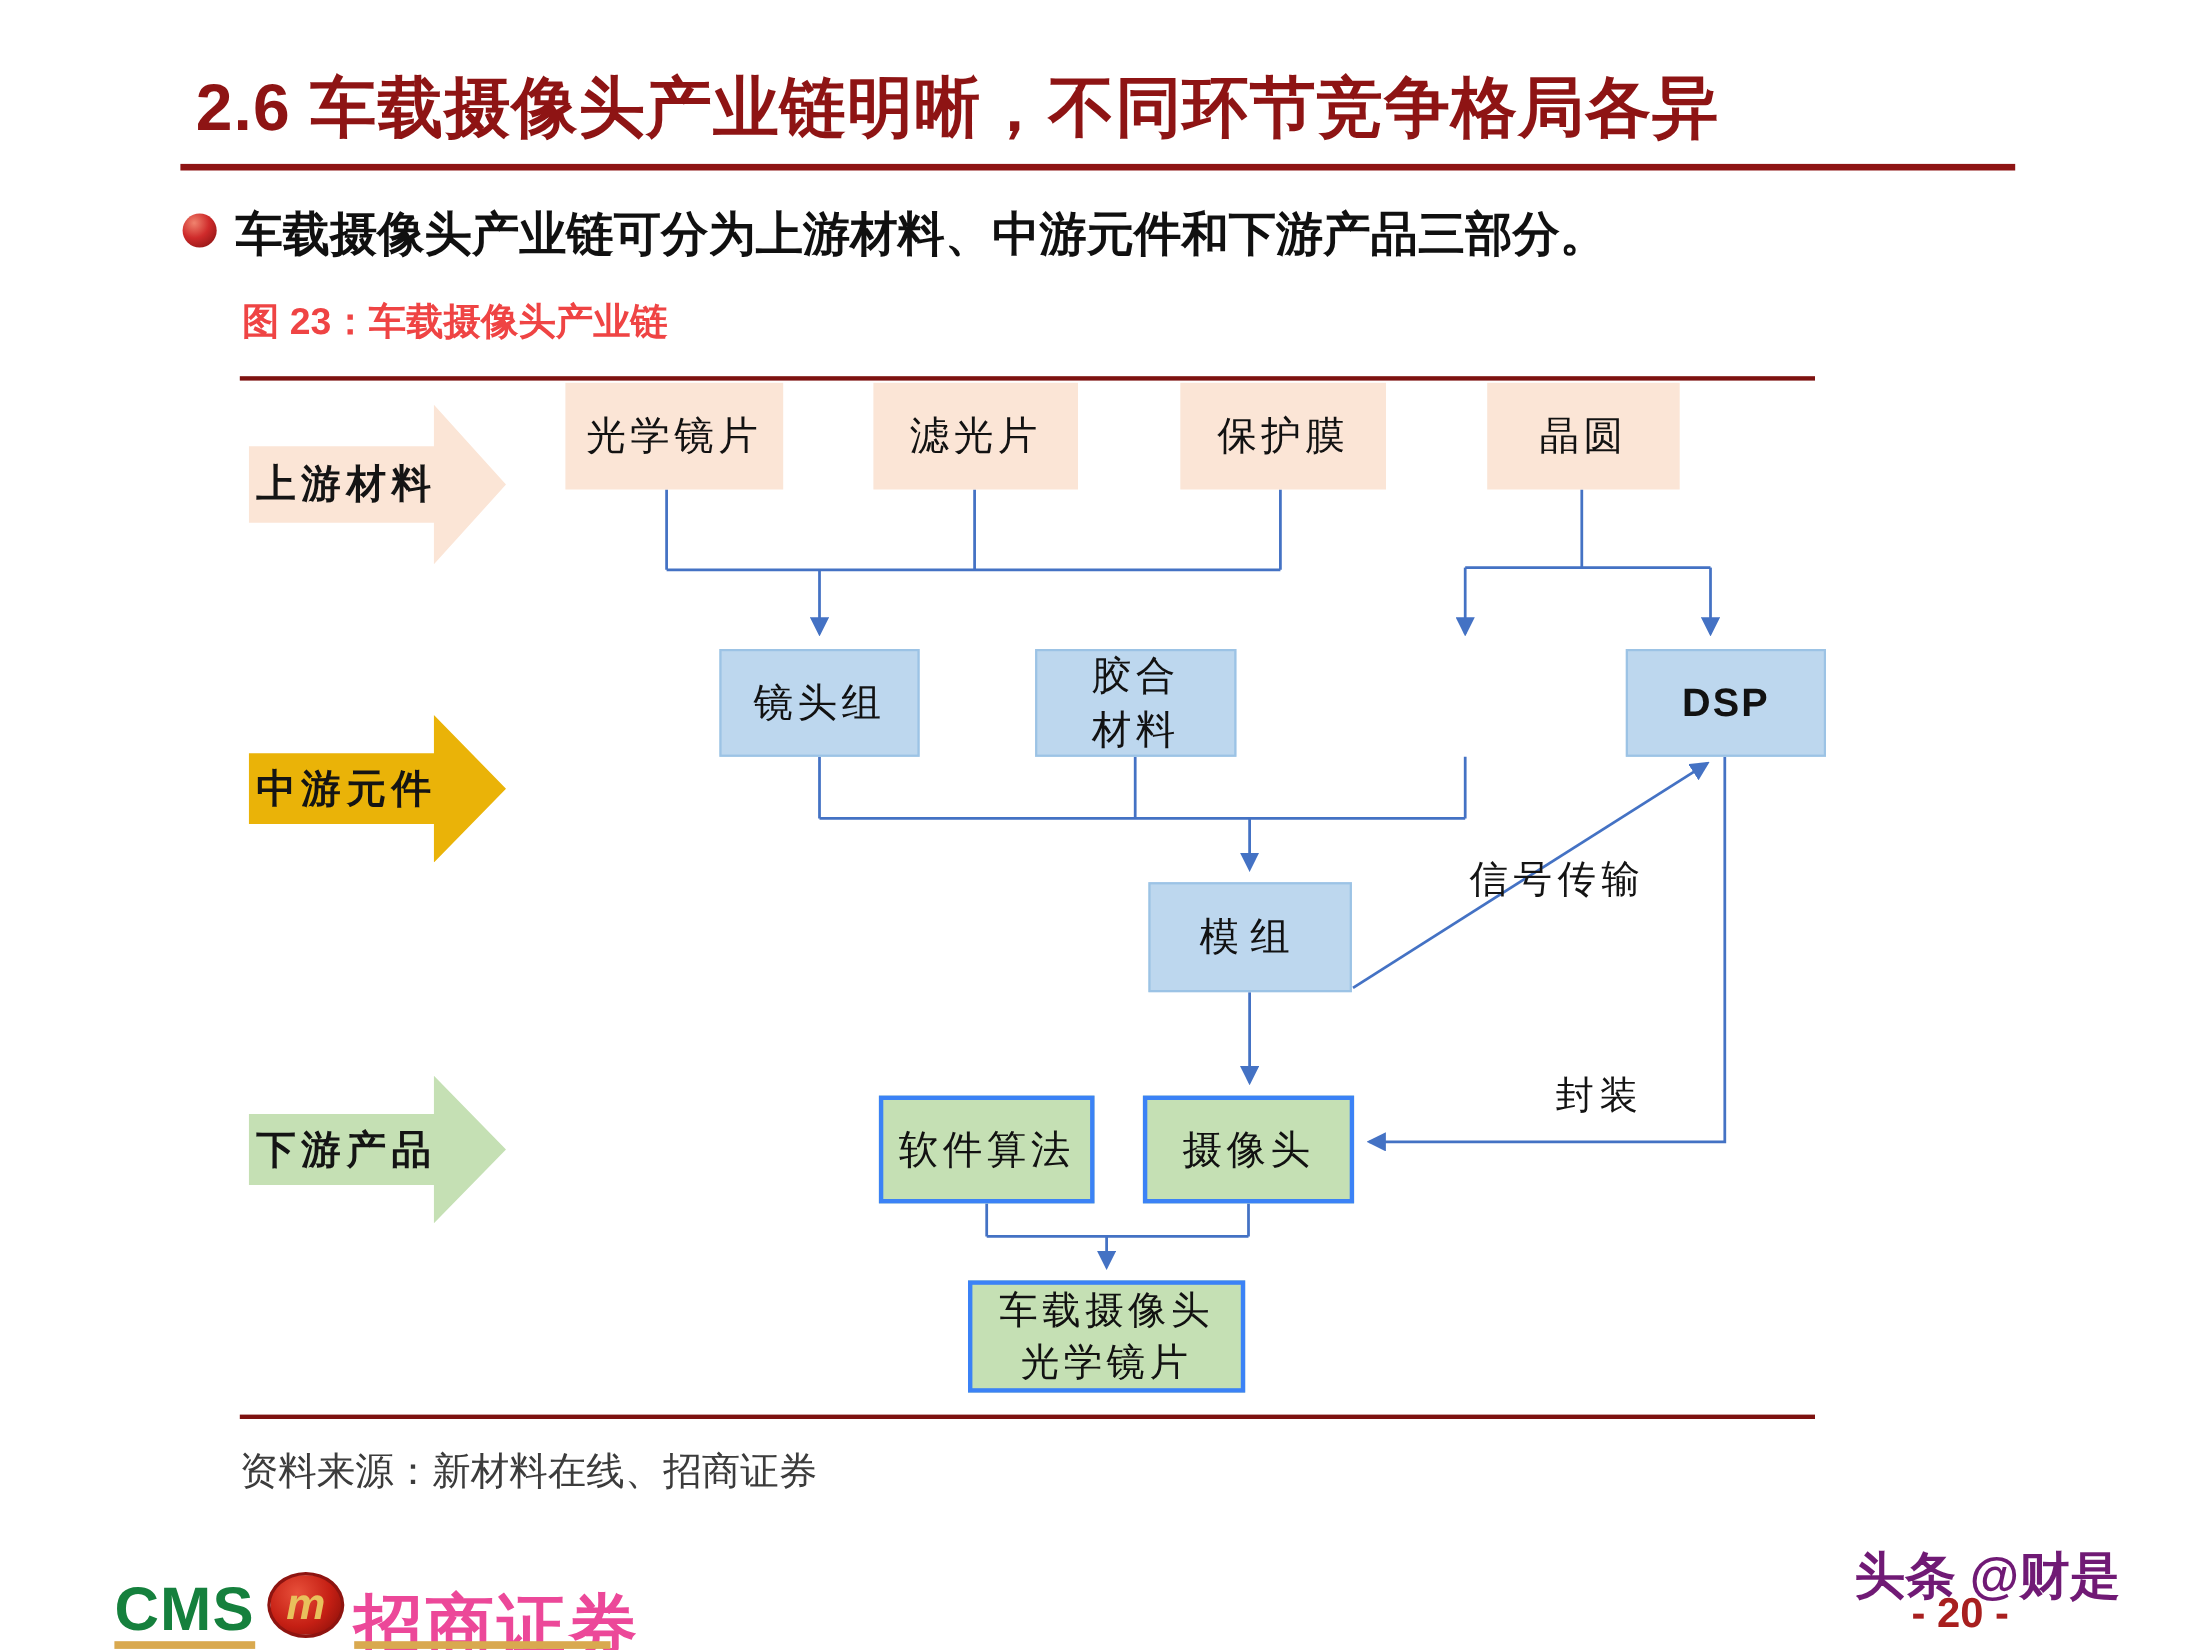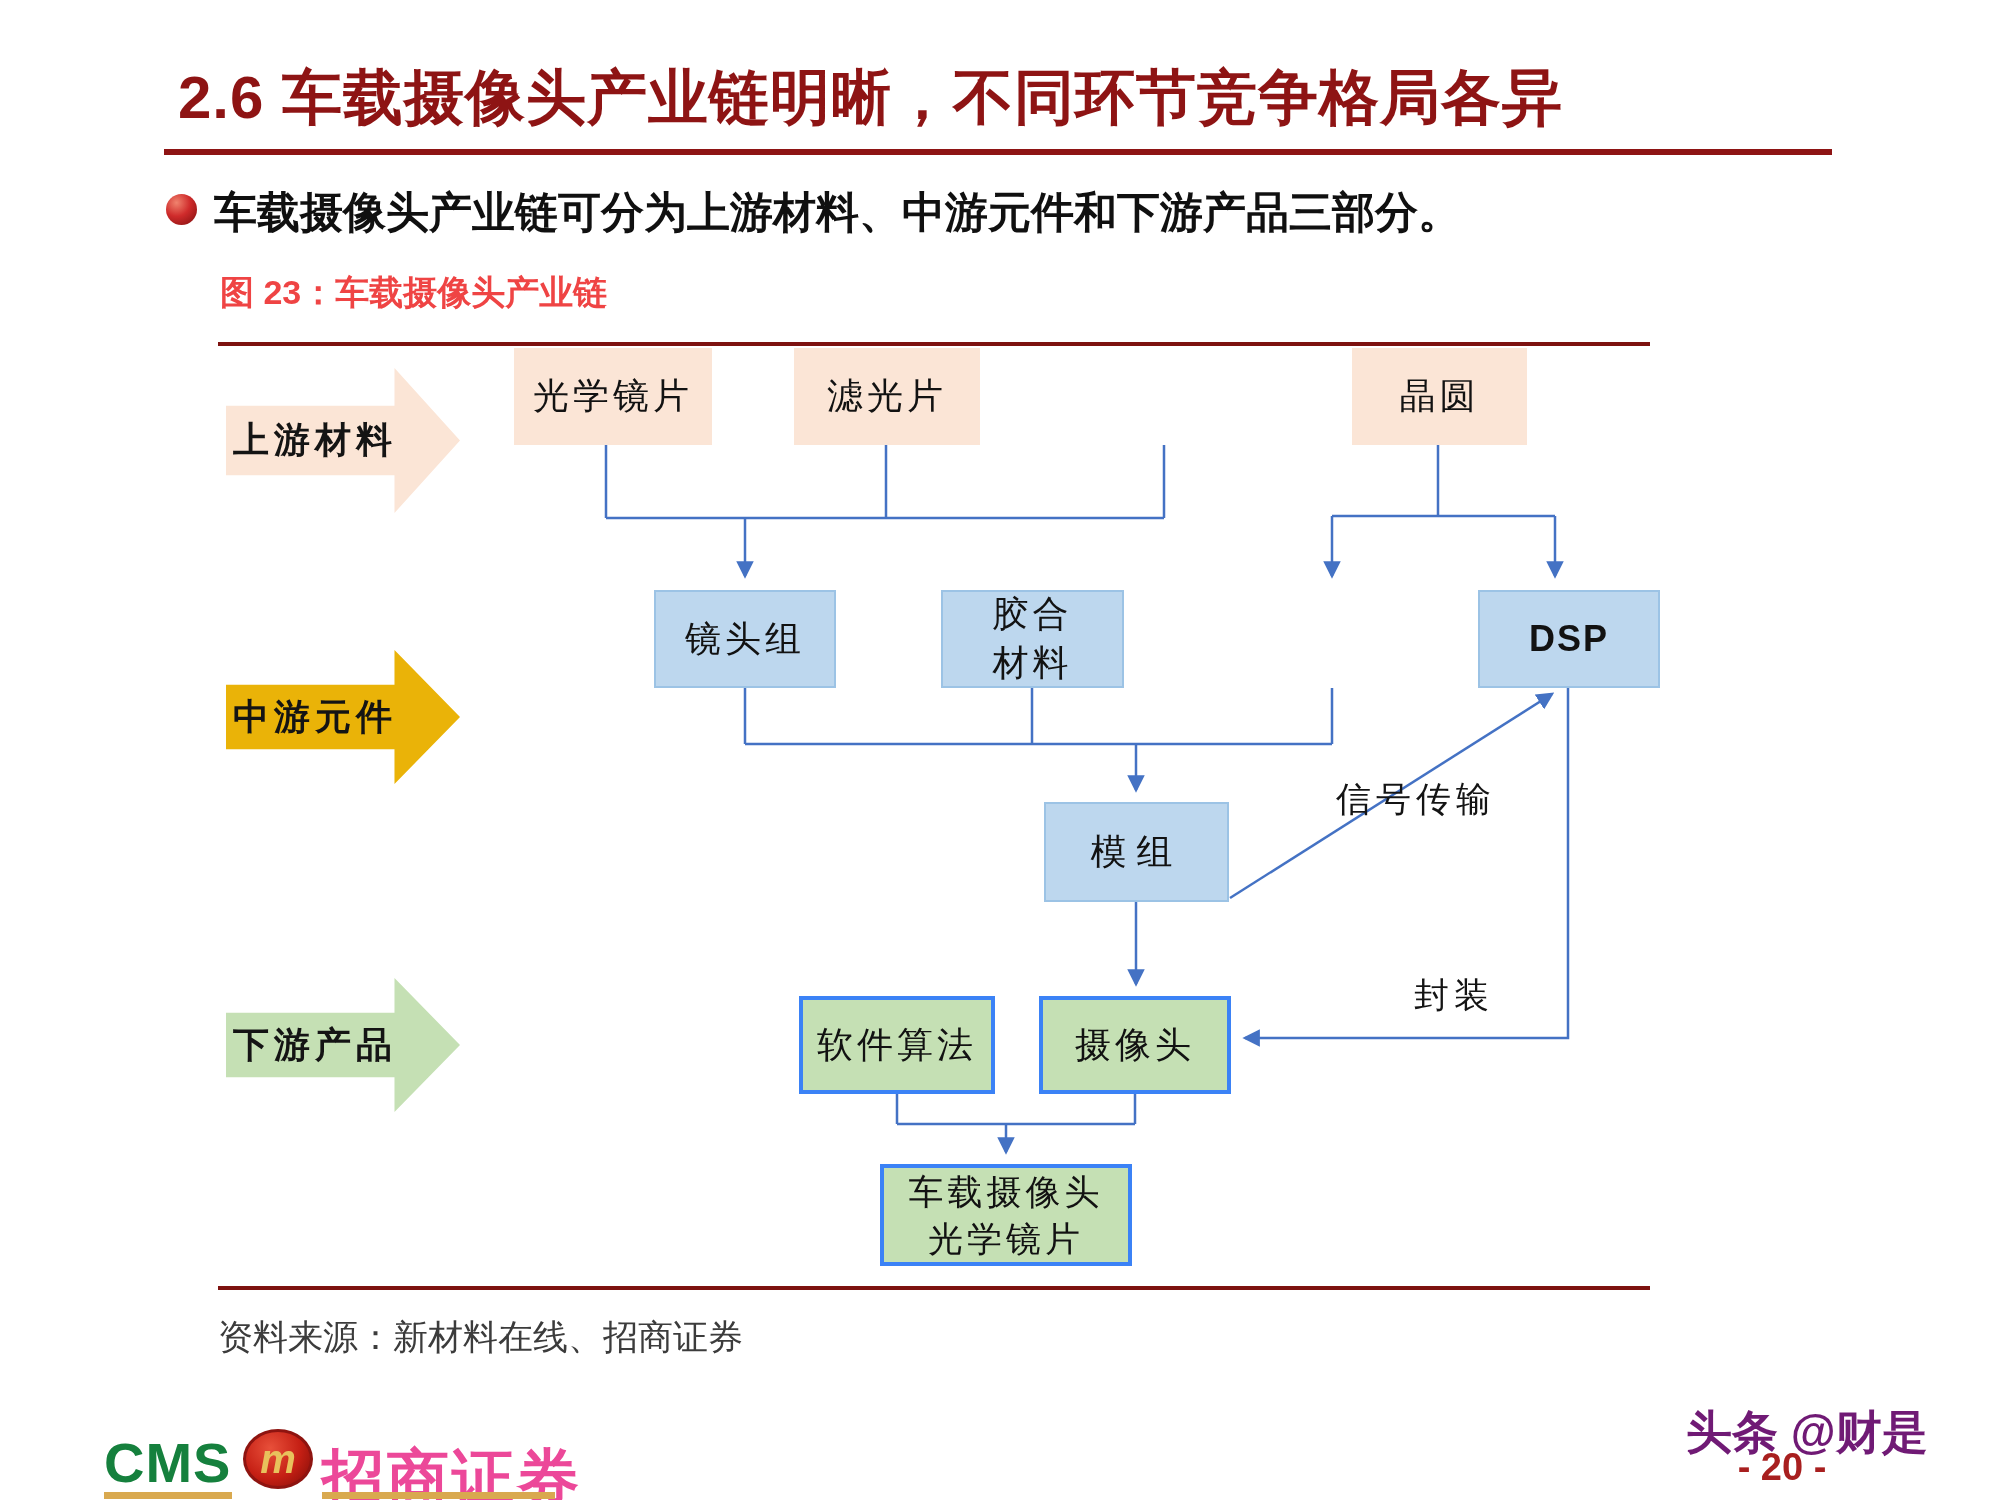--- a/index.html
+++ b/index.html
@@ -130,20 +130,21 @@
   </div>
   <div class="stage-arrow arrow-mid" style="left:226px; top:650px; width:234px; height:134px;">
     <div class="stage-label">中游元件</div>
   </div>
   <div class="stage-arrow arrow-down" style="left:226px; top:978px; width:234px; height:134px;">
     <div class="stage-label">下游产品</div>
   </div>
 
   <div class="node tier-up" style="left:514px; top:348px; width:198px; height:97px;">光学镜片</div>
   <div class="node tier-up" style="left:794px; top:348px; width:186px; height:97px;">滤光片</div>
+  <div class="node tier-up" style="left:1073px; top:348px; width:187px; height:97px;">保护膜</div>
   <div class="node tier-up" style="left:1352px; top:348px; width:175px; height:97px;">晶圆</div>
 
   <div class="node tier-mid" style="left:654px; top:590px; width:182px; height:98px;">镜头组</div>
   <div class="node tier-mid" style="left:941px; top:590px; width:183px; height:98px;">胶合
 材料</div>
   <div class="node tier-mid latin-bold" style="left:1478px; top:590px; width:182px; height:98px;">DSP</div>
   <div class="node tier-mid" style="left:1044px; top:802px; width:185px; height:100px; letter-spacing:10px;">模组</div>
 
   <div class="node tier-down" style="left:799px; top:996px; width:196px; height:98px;">软件算法</div>
   <div class="node tier-down" style="left:1039px; top:996px; width:192px; height:98px;">摄像头</div>

